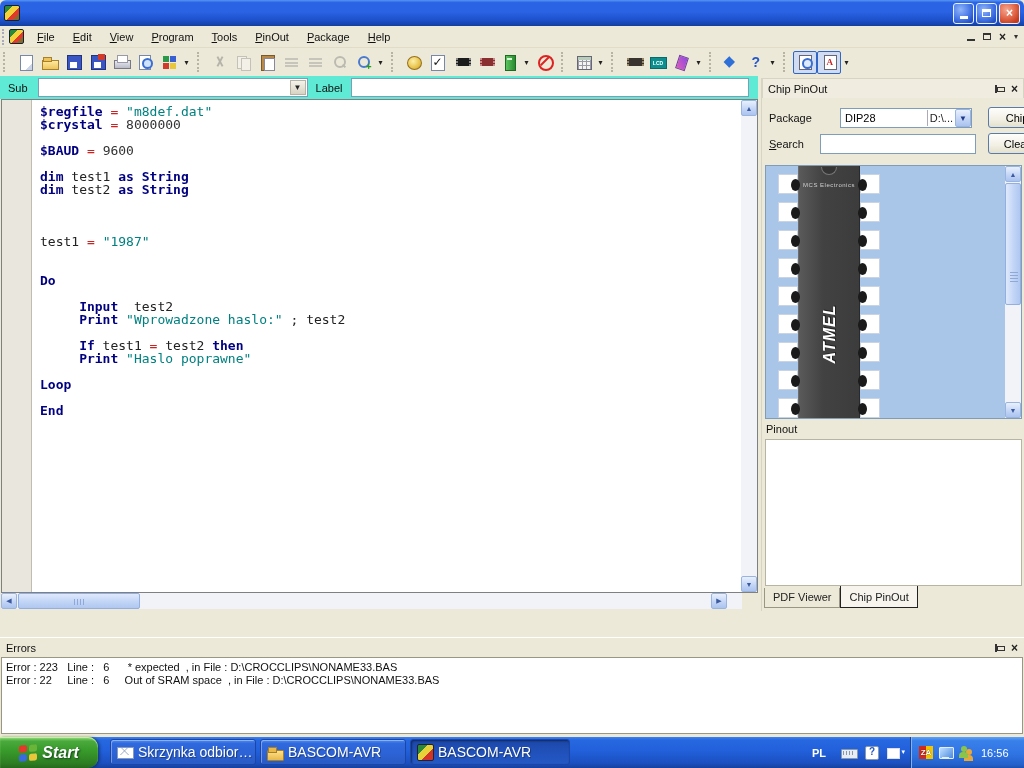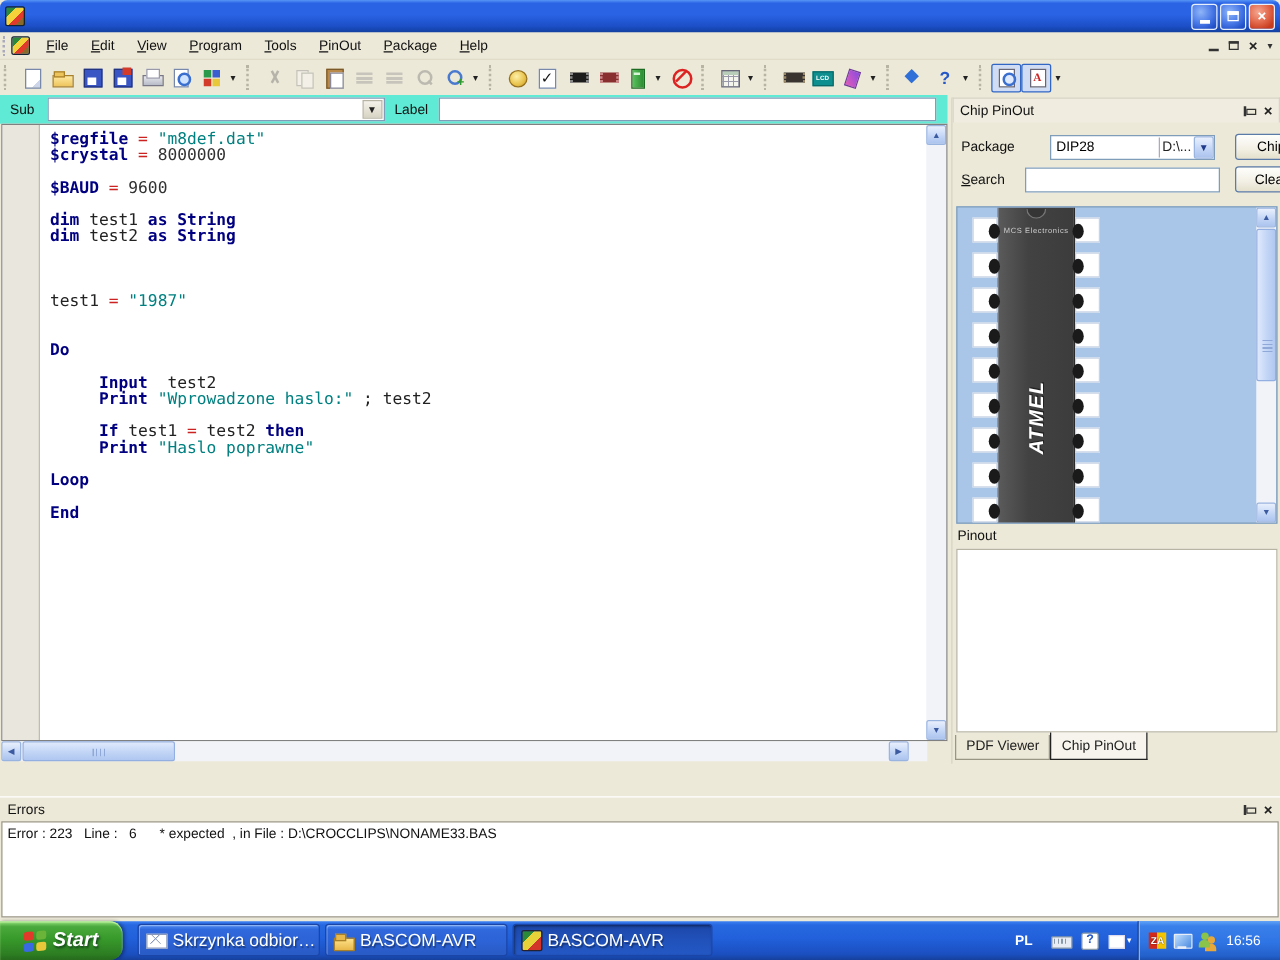--- a/index.html
+++ b/index.html
@@ -447,20 +447,21 @@
 
   <div class="errors-header">
     <span>Errors</span>
     <span class="errors-hicons">
       <span class="icon-pin"></span>
       <span class="cp-x">×</span>
     </span>
   </div>
   <div class="errors-body" id="errors-body">
       <div class="error-row">Error : 223   Line :   6      * expected  , in File : D:\CROCCLIPS\NONAME33.BAS</div>
+      <div class="error-row">Error : 22     Line :   6     Out of SRAM space  , in File : D:\CROCCLIPS\NONAME33.BAS</div>
     </div>
 
   <div class="taskbar">
     <div class="start-btn">
       <span class="xp-flag">
         <span class="q1"></span>
           <span class="q2"></span>
           <span class="q3"></span>
           <span class="q4"></span>
       </span>

